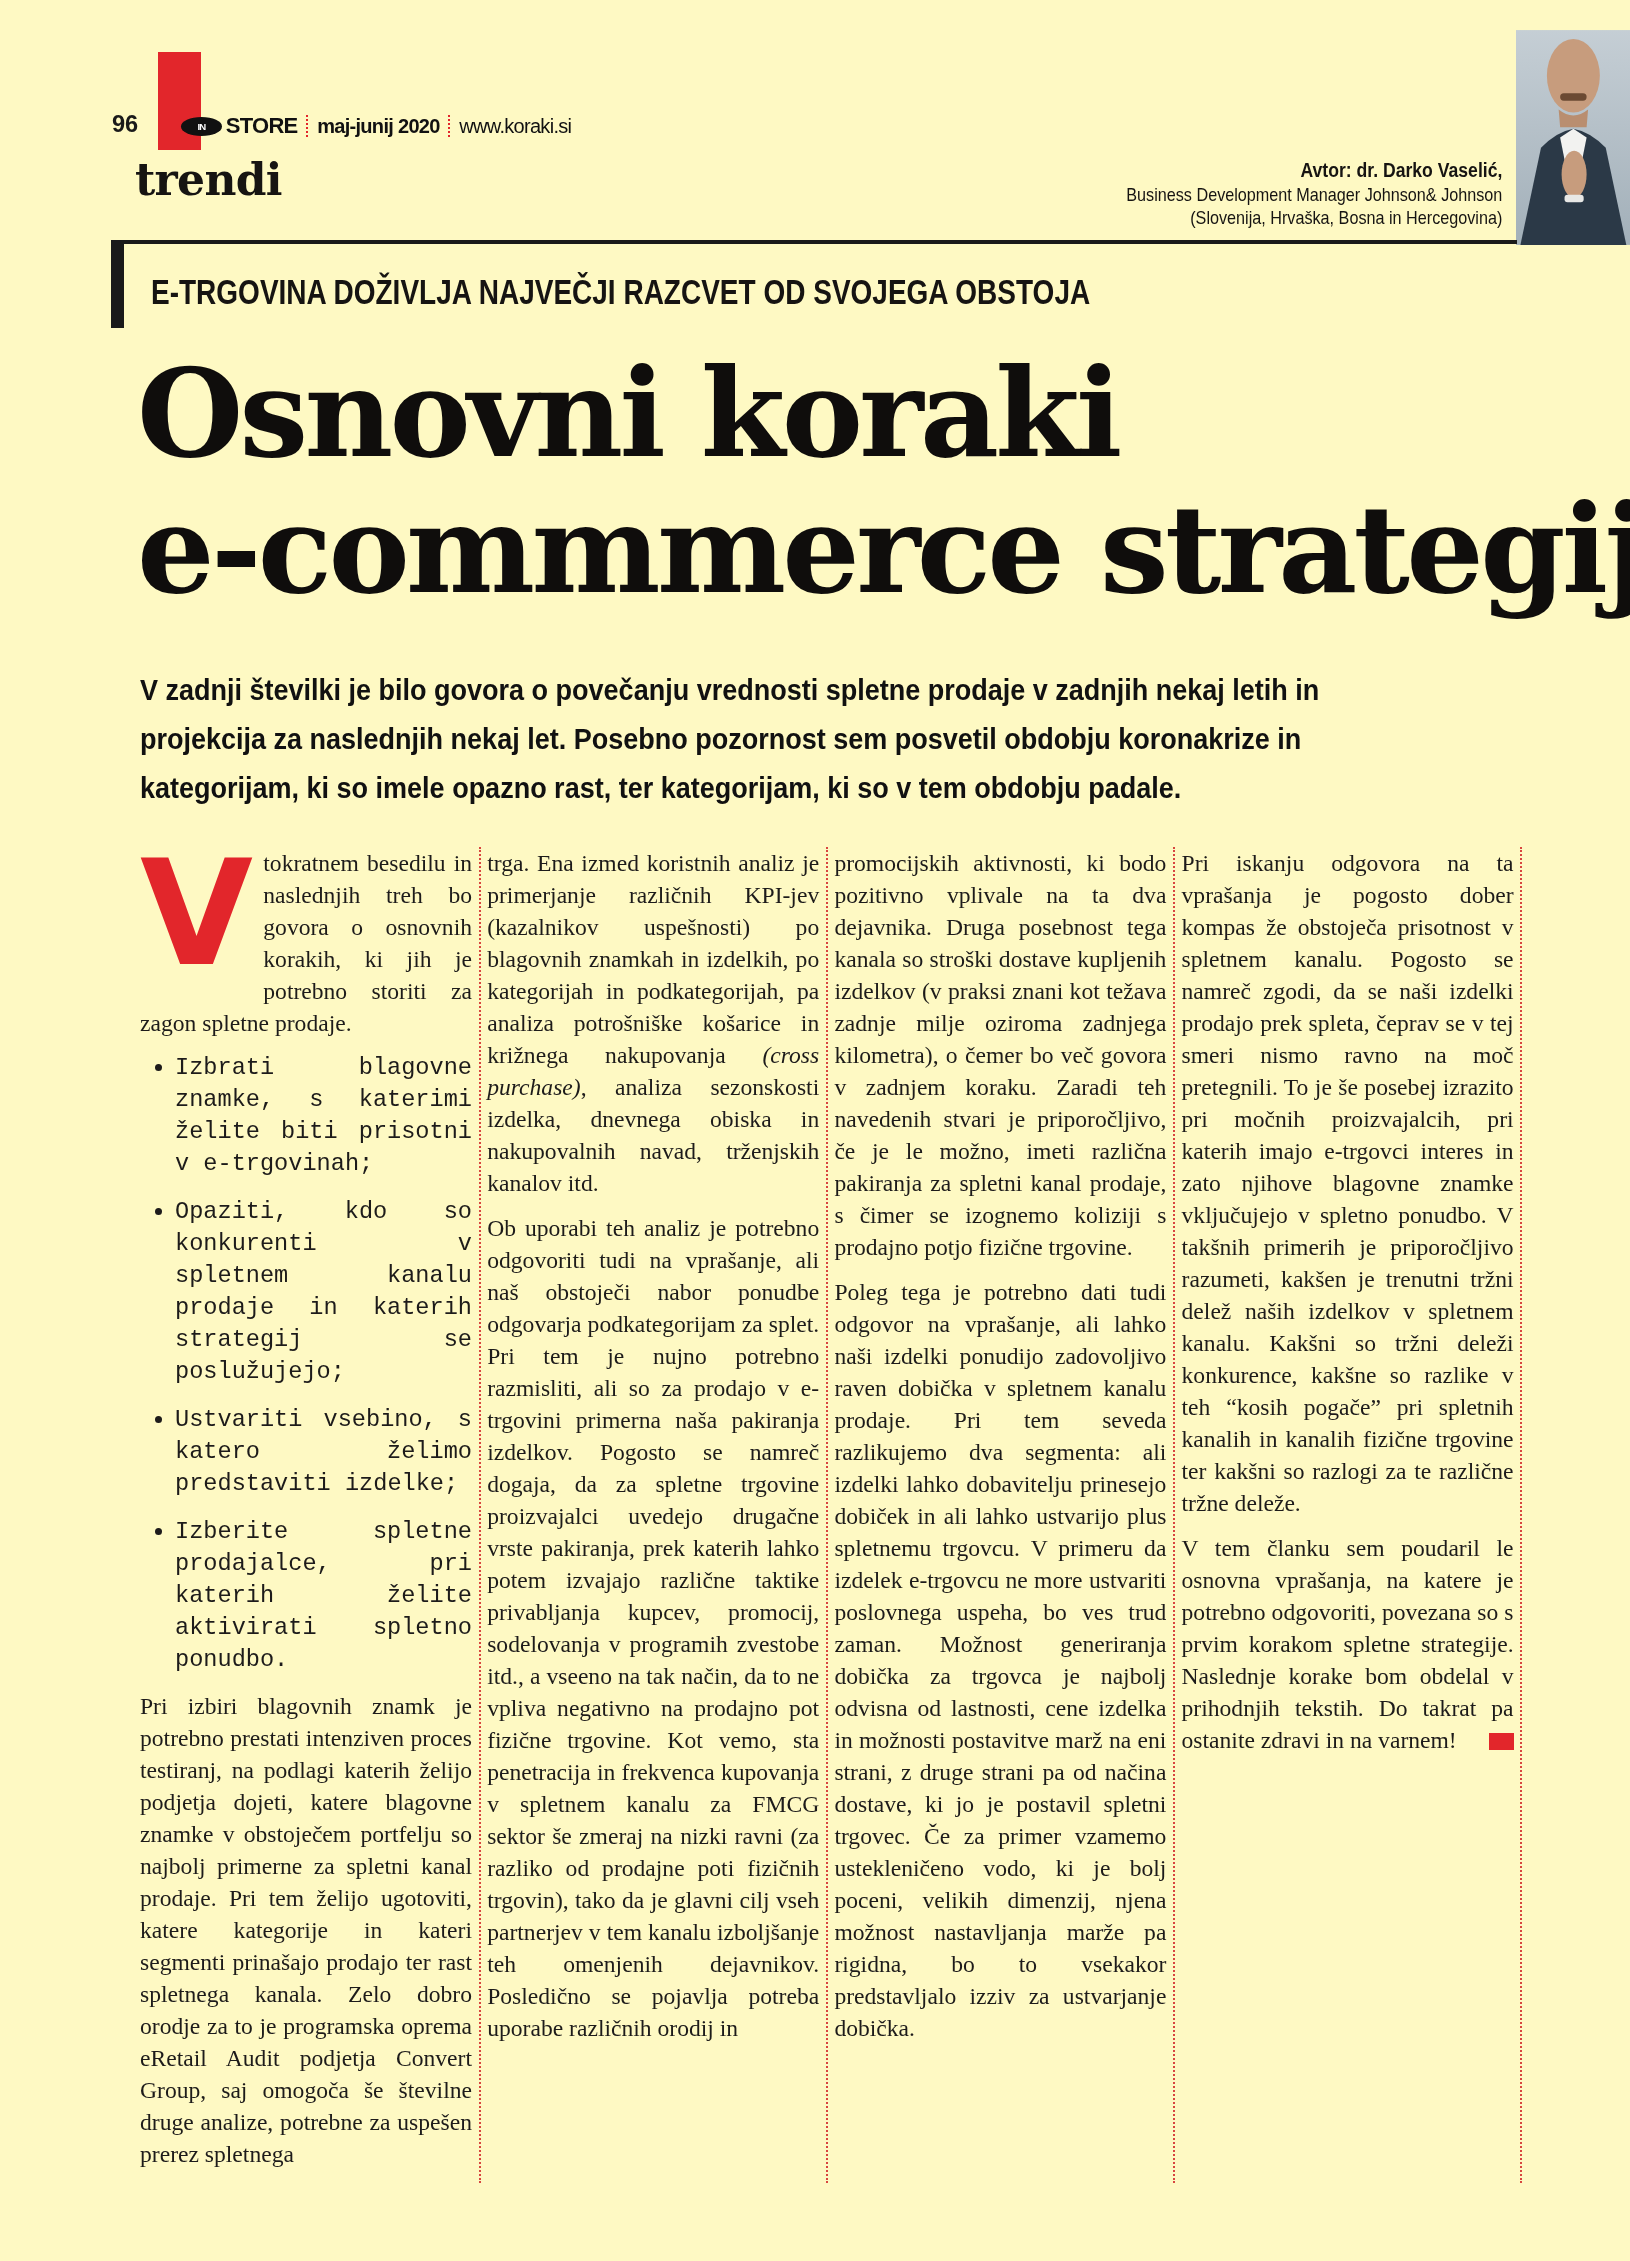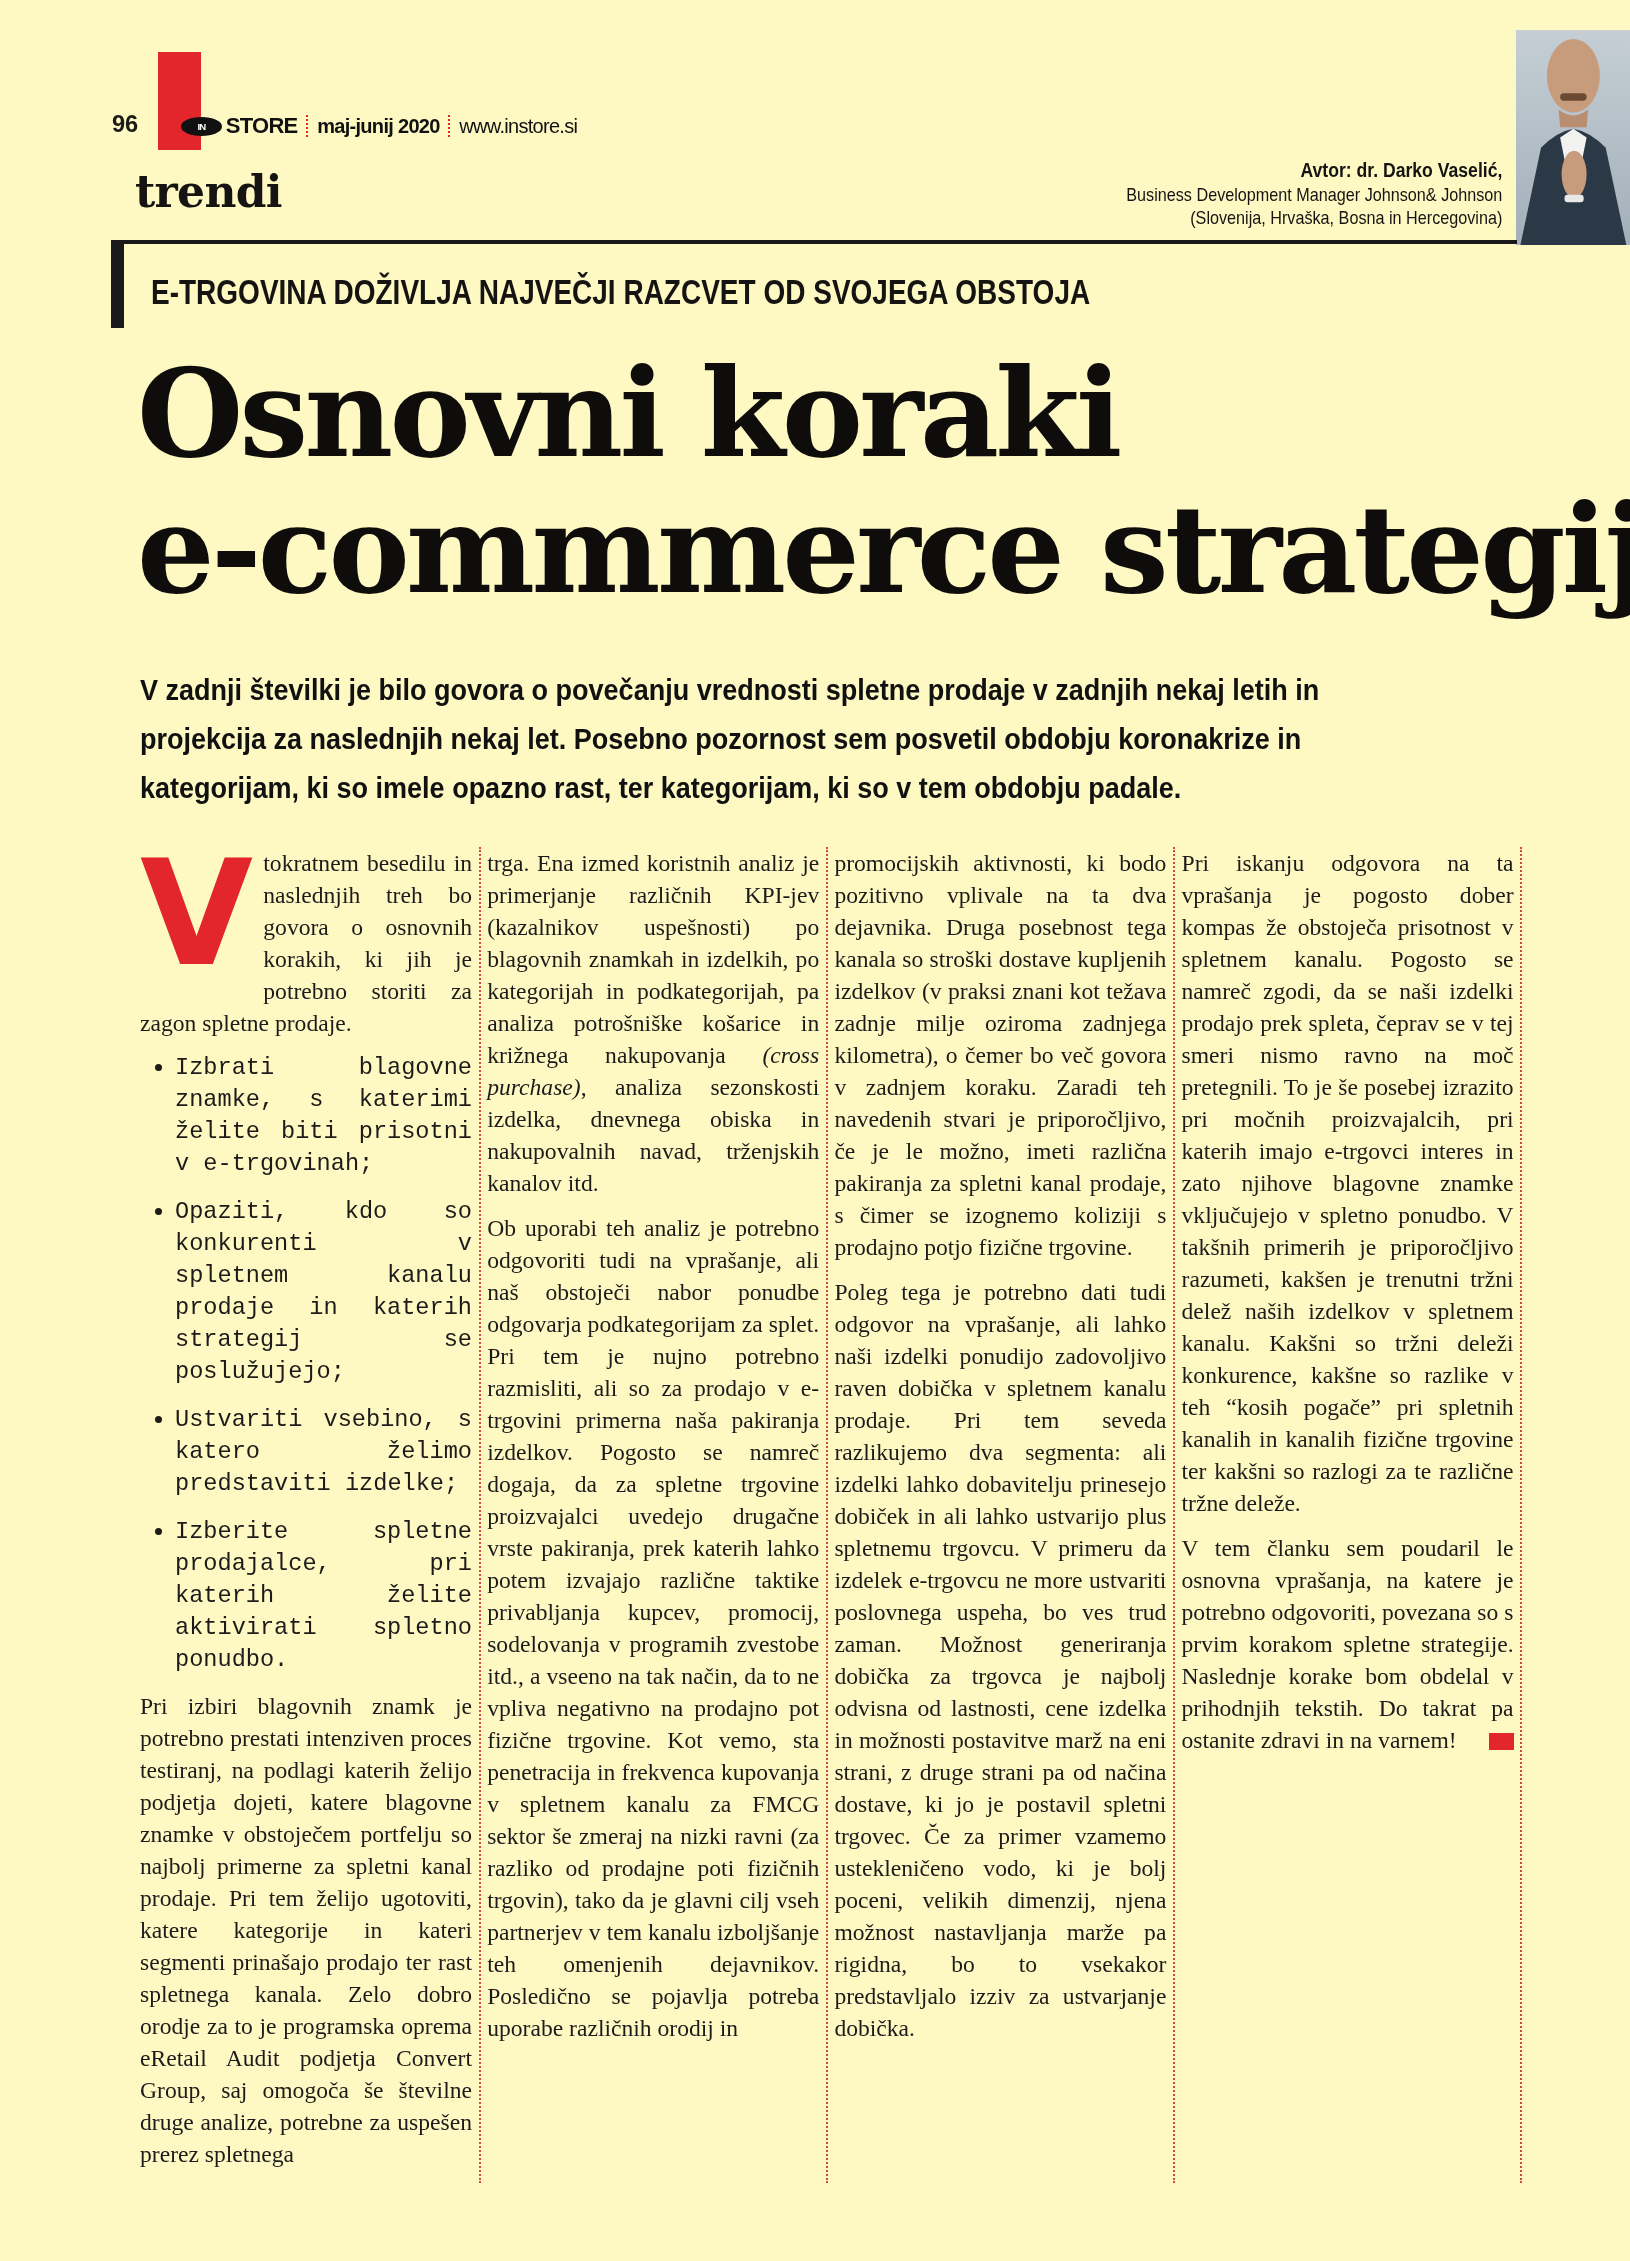--- a/index.html
+++ b/index.html
@@ -18,21 +18,21 @@
   .logo-badge {
     width:41px; height:19px; border-radius:50%; background:#111; color:#fff;
     font:bold 9.6px/19px "Liberation Sans", sans-serif; text-align:center; letter-spacing:-0.7px;
     position:relative; z-index:2;
   }
   .logo-name { font:bold 22px/22px "Liberation Sans", sans-serif; letter-spacing:-0.7px; color:#111; margin-left:3.7px; }
   .hdr-dot-sep { height:22px; border-left:2.9px dotted #e2262b; margin:0 8.8px; }
   .issue { font:bold 20px/22px "Liberation Sans", sans-serif; letter-spacing:-0.7px; color:#111;text-align:center; }
   .website { font:20px/22px "Liberation Sans", sans-serif; letter-spacing:-0.7px; color:#111; }
   .section-title {
-    position:absolute; left:135px; top:168px;
+    position:absolute; left:135px; top:156px;
     font:bold 44px/47px "DejaVu Serif", serif; letter-spacing:-0.7px; color:#161412;
   }
   .author-block {
     position:absolute; right:129px; top:159px; text-align:right;
     font:18.4px/23.6px "Liberation Sans", sans-serif; color:#161412;
     transform:scaleX(0.88); transform-origin:100% 0;
   }
   .author-block .a1 { font-weight:bold; font-size:20px; }
   .photo { position:absolute; left:1516px; top:29.5px; width:114px; height:215px; overflow:hidden; }
   .header-rule { position:absolute; left:111px; top:240px; width:1406px; height:4.4px; background:#1a1a1a; }
@@ -81,21 +81,21 @@
 <div class="page">
 
   <div class="page-num">96</div>
   <div class="brand-rect"></div>
   <div class="brand-row">
     <span class="logo-badge">IN</span>
     <span class="logo-name">STORE</span>
     <span class="hdr-dot-sep"></span>
     <span class="issue">maj-junij 2020</span>
     <span class="hdr-dot-sep"></span>
-    <span class="website">www.instore.si</span>
+    <span class="website">www.koraki.si</span>
   </div>
   <div class="section-title">trendi</div>
 
   <div class="author-block">
     <div class="a1">Avtor: dr. Darko Vaselić,</div>
     <div>Business Development Manager Johnson&amp; Johnson</div>
     <div>(Slovenija, Hrvaška, Bosna in Hercegovina)</div>
   </div>
 
   <div class="photo">

